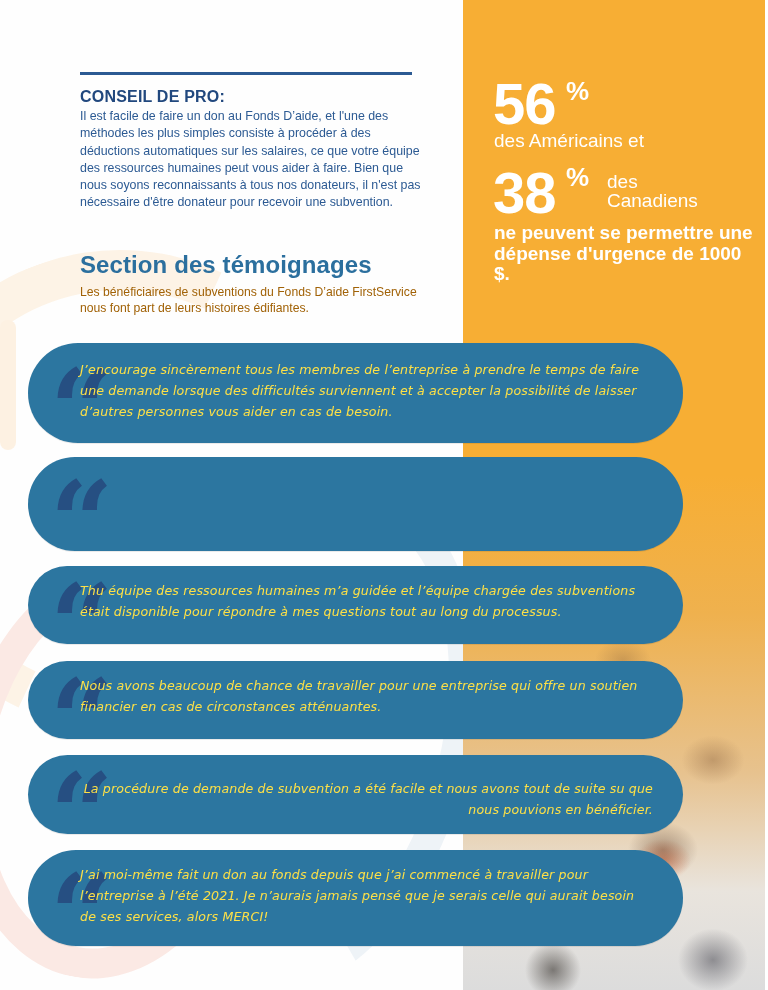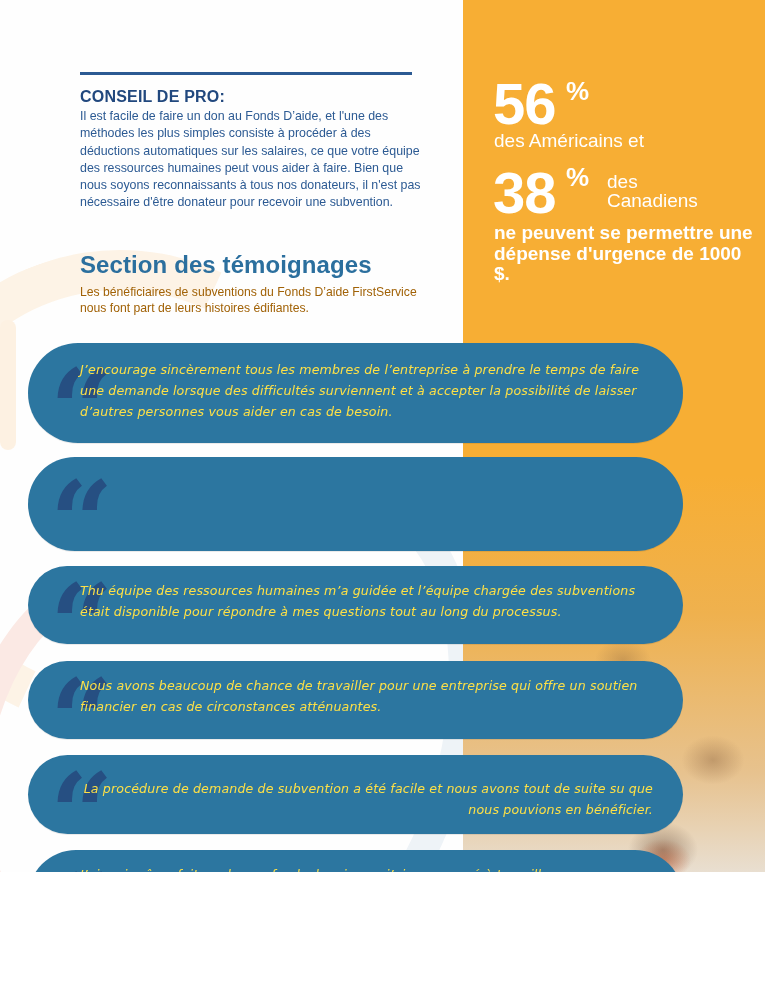--- a/index.html
+++ b/index.html
@@ -1,19 +1,19 @@
 <!DOCTYPE html>
 <html><head>
   <meta charset="utf-8">
   <style>
     * { box-sizing: border-box; margin: 0; padding: 0; }
     html, body { width: 768px; height: 990px; overflow: hidden; background: #ffffff; }
     body { position: relative; font-family: "Liberation Sans", sans-serif; }
 
-    .page { position: absolute; left: 0; top: 0; width: 768px; height: 872px; background: #fefefe; overflow: hidden; }
+    .page { position: absolute; left: 0; top: 0; width: 768px; height: 990px; background: #fefefe; overflow: hidden; }
 
     
     .deco { position: absolute; border-radius: 50%; pointer-events: none; }
     .deco-1 { left: -120px; top: 250px; width: 480px; height: 480px; border: 40px solid #fdf3e6; border-right-color: transparent; border-bottom-color: transparent; transform: rotate(-20deg); }
     .deco-2 { left: -40px; top: 560px; width: 300px; height: 420px; border: 30px solid #fbe9e4; border-right-color: transparent; border-top-color: transparent; transform: rotate(10deg); }
     .deco-3 { left: 150px; top: 480px; width: 320px; height: 520px; border: 30px solid #eef3f7; border-left-color: transparent; border-bottom-color: transparent; transform: rotate(15deg); }
     .deco-4 { left: 0px; top: 320px; width: 16px; height: 130px; background: #fdf1e2; border-radius: 8px; }
 
     
     .orange-panel { position: absolute; left: 463px; top: 0; width: 303px; height: 990px; background: linear-gradient(to bottom, #f7ae34 0%, #f7ae34 48%, #efb14e 62%, #e7c28e 78%, #e9e4dd 90%, #dcdcdc 100%); }

